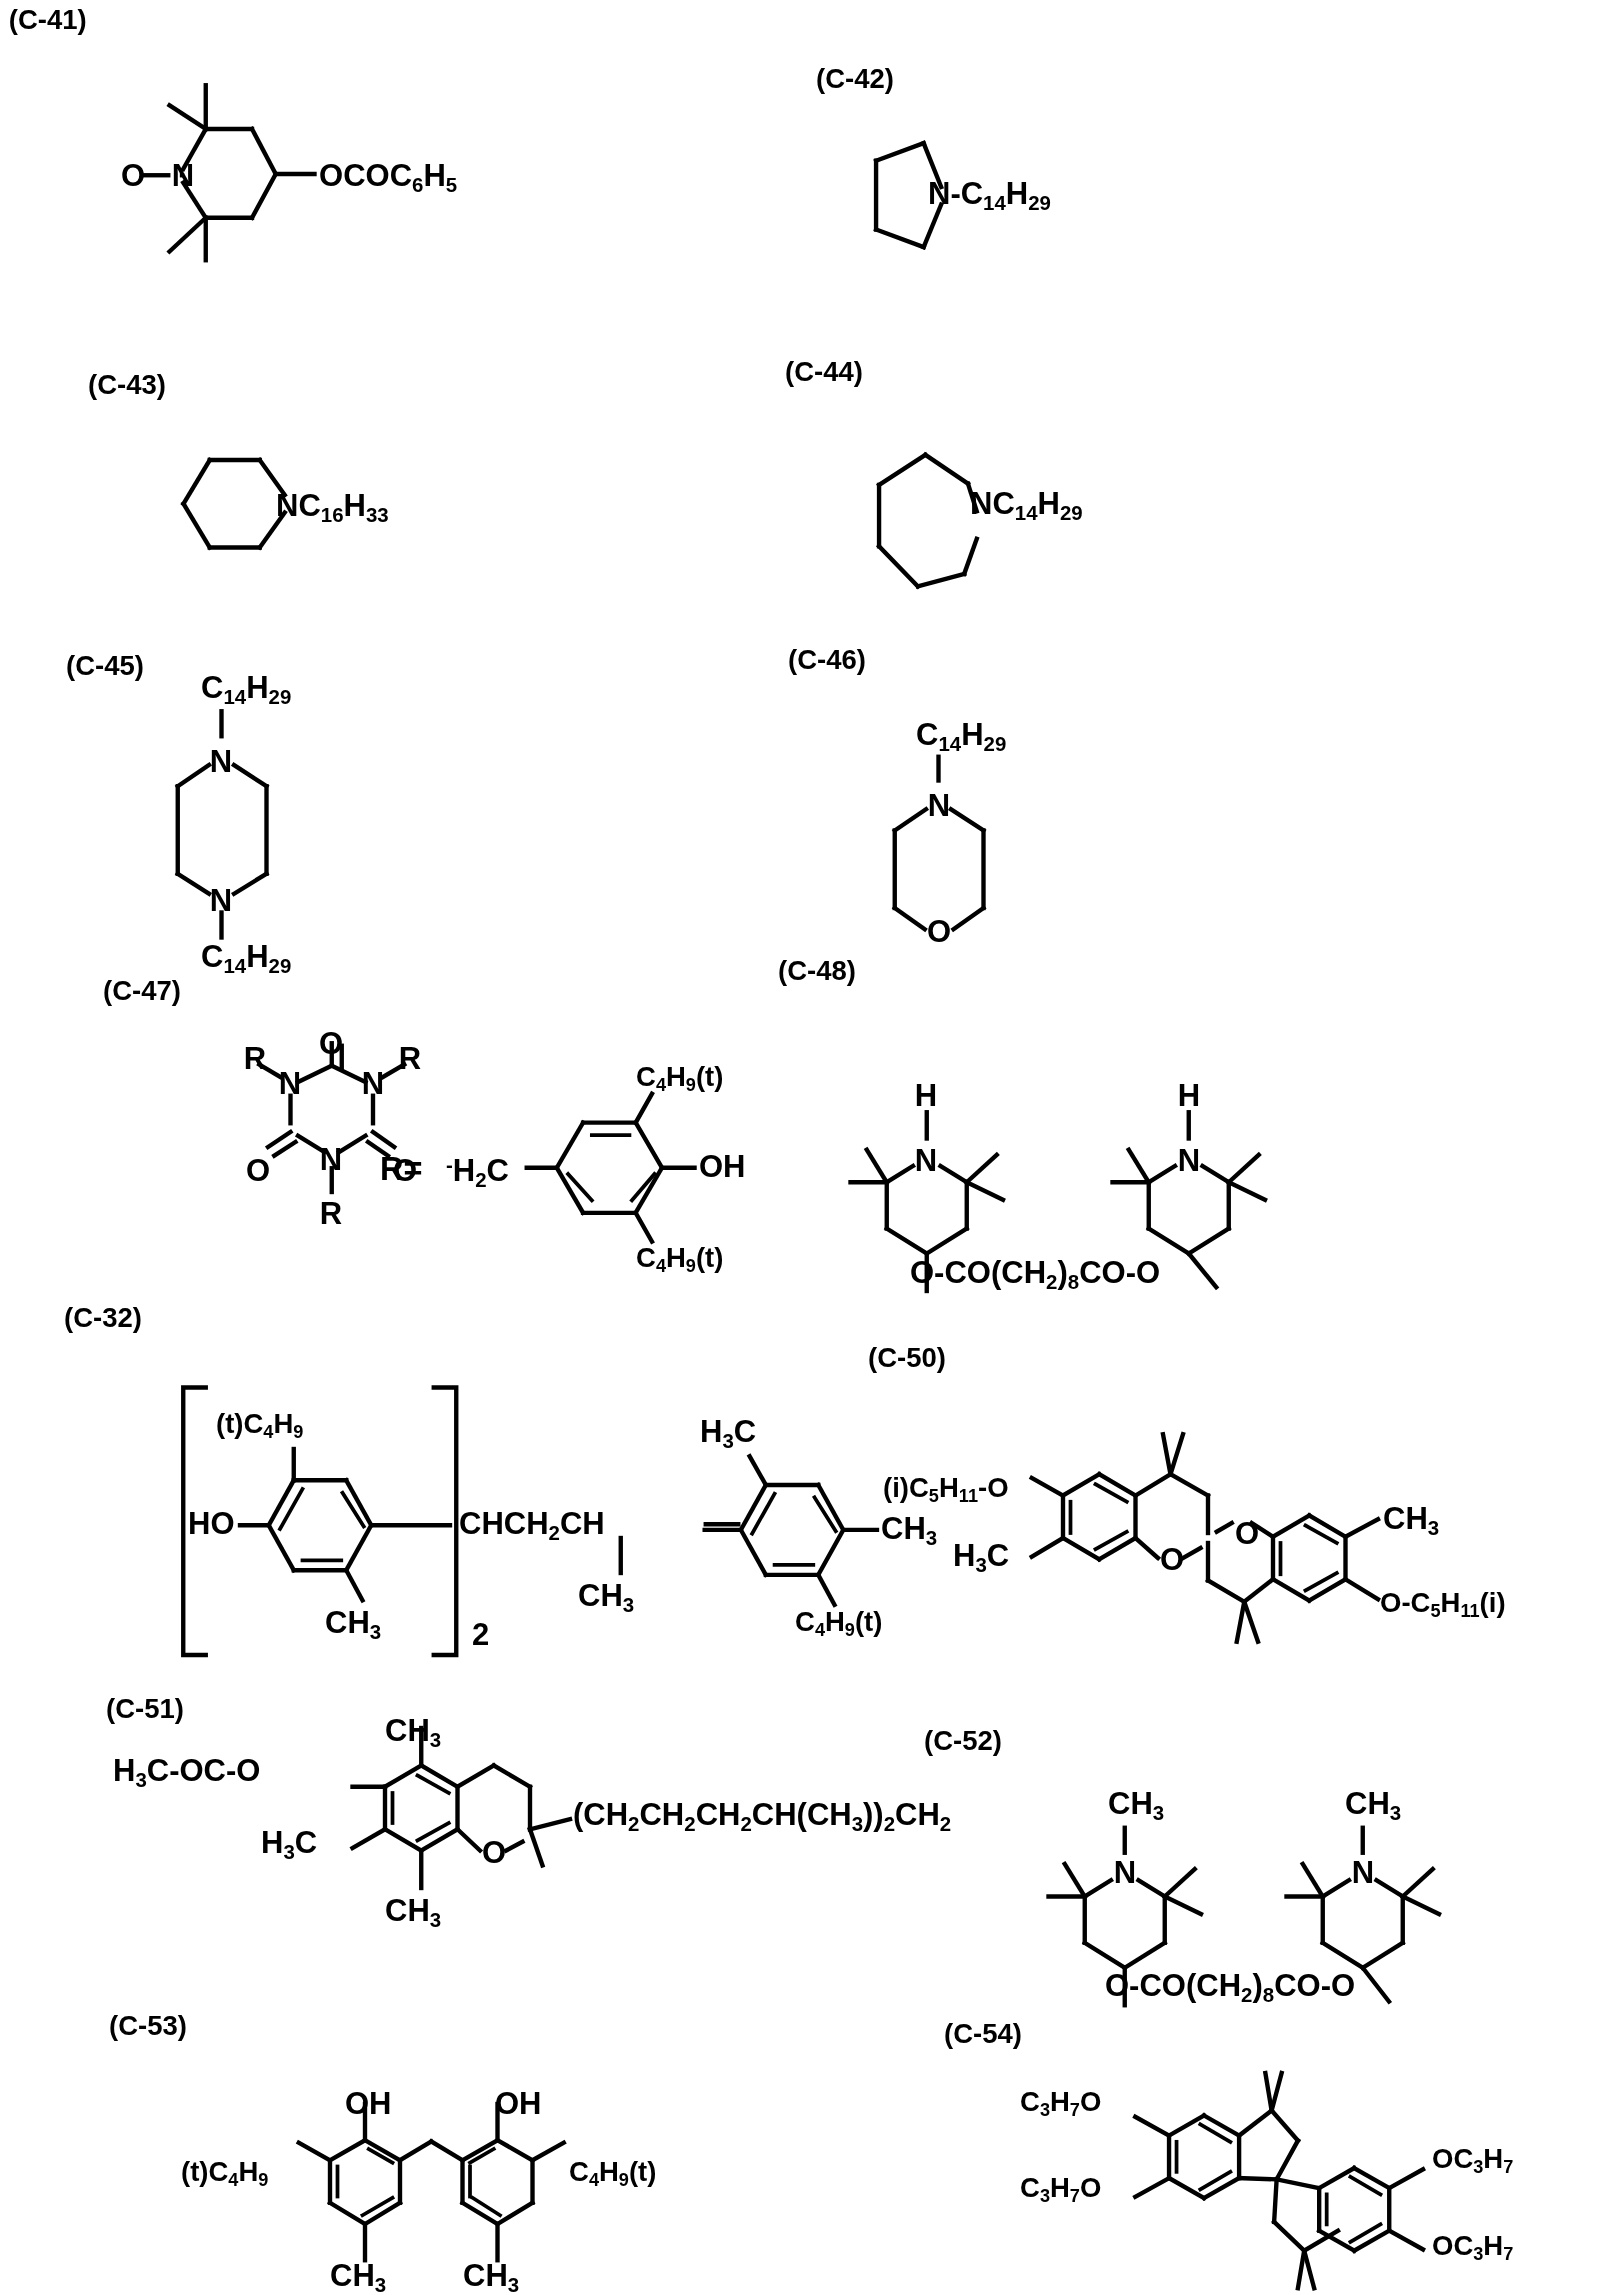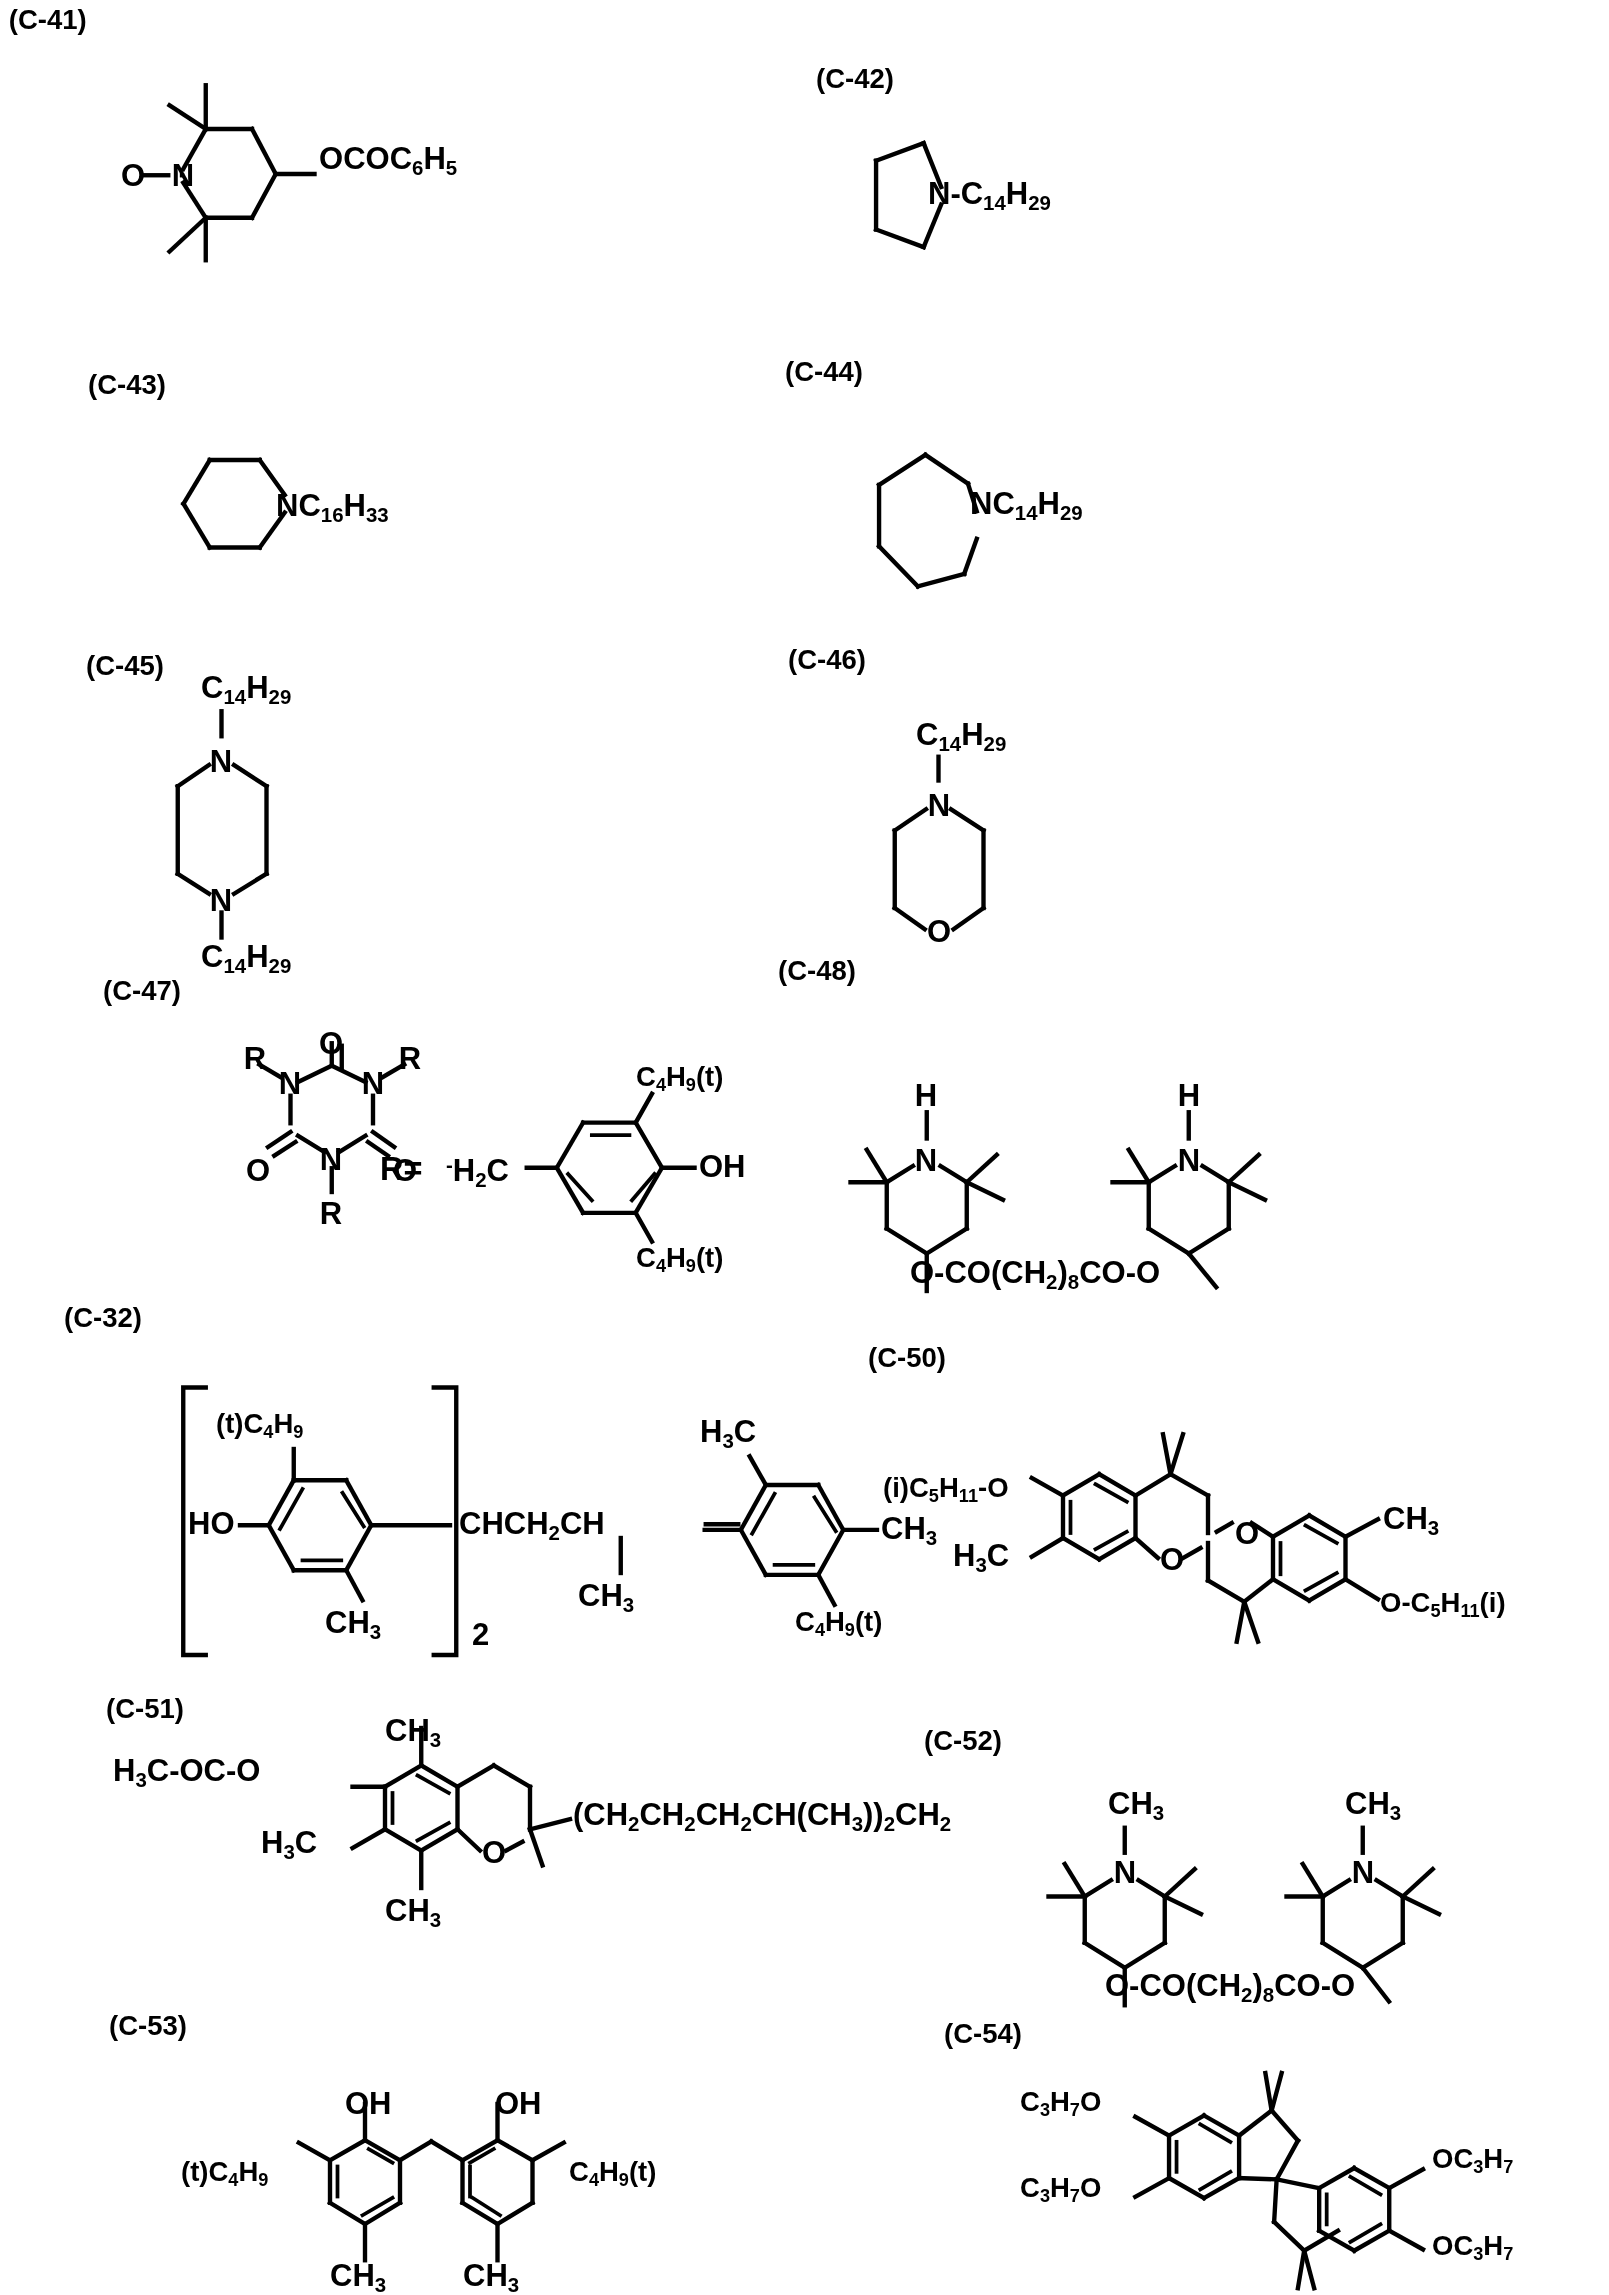--- a/index.html
+++ b/index.html
@@ -49,21 +49,21 @@
 
       <line x1="148" y1="238" x2="148" y2="306"></line>
       <line x1="148" y1="238" x2="90" y2="292"></line>
 
       <line x1="88" y1="170" x2="50" y2="170"></line>
 
       <line x1="260" y1="168" x2="322" y2="168"></line>
     </svg>
     <div class="atom big c" style="left:133px;top:175px;">O</div>
     <div class="atom big c" style="left:183px;top:175px;">N</div>
-    <div class="atom big" style="left:319px;top:143px;text-align:right;">O<span>COC</span><sub>6</sub>H<sub>5</sub></div>
+    <div class="atom big" style="left:319px;top:160px;text-align:right;">O<span>COC</span><sub>6</sub>H<sub>5</sub></div>
   </div>
 
   <div class="lbl" style="left:816px;top:63px;">(C-42)</div>
   <div class="struct">
     <svg width="313" height="188" style="left:831px;top:113px;" viewBox="0 0 500 300">
 
       <line x1="176" y1="118" x2="148" y2="48"></line>
       <line x1="148" y1="48" x2="72" y2="76"></line>
       <line x1="72" y1="76" x2="72" y2="186"></line>
       <line x1="72" y1="186" x2="148" y2="214"></line>
@@ -94,21 +94,21 @@
       <line x1="56" y1="86" x2="56" y2="184"></line>
       <line x1="56" y1="184" x2="118" y2="248"></line>
       <line x1="118" y1="248" x2="192" y2="228"></line>
       <line x1="192" y1="228" x2="212" y2="172"></line>
       <line x1="212" y1="128" x2="198" y2="84"></line>
       <line x1="198" y1="84" x2="130" y2="38"></line>
     </svg>
     <div class="atom big" style="left:970px;top:488px;">NC<sub>14</sub>H<sub>29</sub></div>
   </div>
 
-  <div class="lbl" style="left:66px;top:650px;margin-left:20px;">(C-45)</div>
+  <div class="lbl" style="left:66px;top:650px;">(C-45)</div>
   <div class="struct">
     <div class="atom big" style="left:201px;top:672px;">C<sub>14</sub>H<sub>29</sub></div>
     <svg width="250" height="263" style="left:169px;top:706px;" viewBox="0 0 400 420">
 
       <line x1="84" y1="8" x2="84" y2="48"></line>
 
       <line x1="64" y1="94" x2="14" y2="128"></line>
       <line x1="14" y1="128" x2="14" y2="268"></line>
       <line x1="14" y1="268" x2="64" y2="300"></line>
       <line x1="104" y1="300" x2="156" y2="268"></line>

